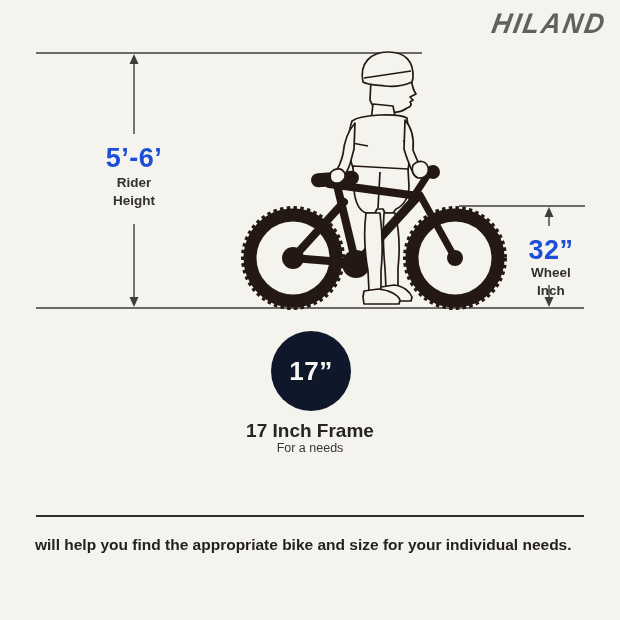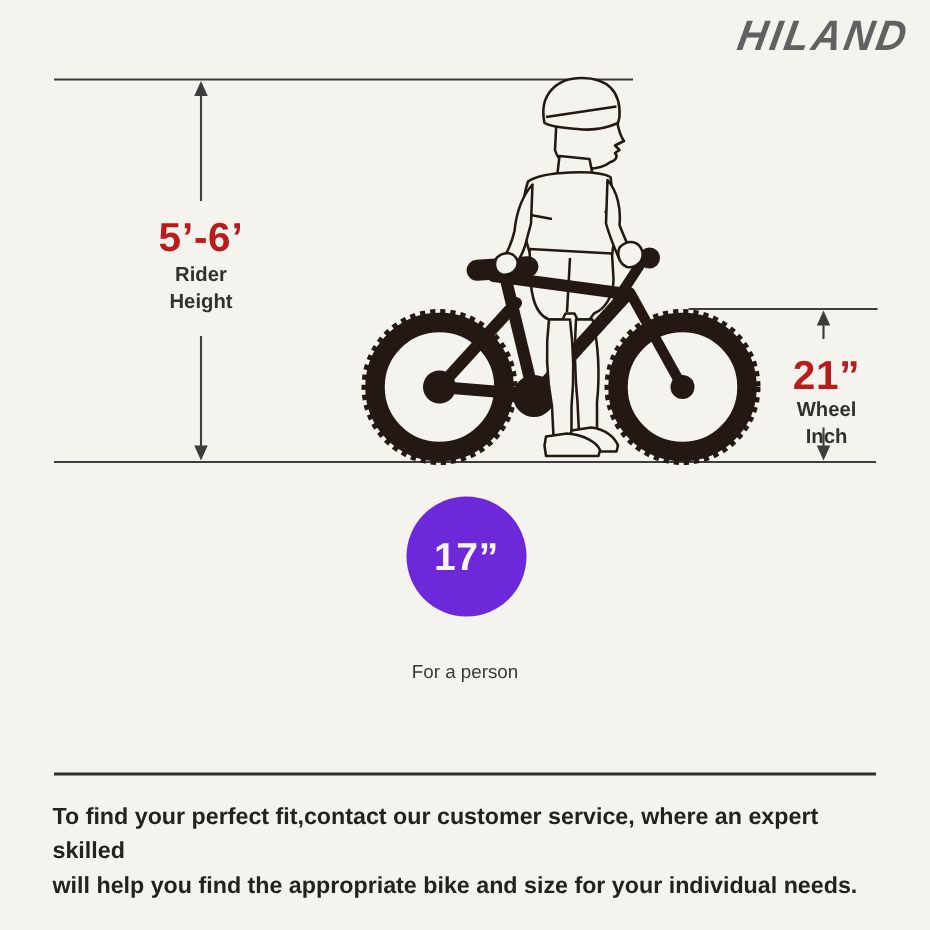--- a/index.html
+++ b/index.html
@@ -11,27 +11,27 @@
     overflow:hidden;
   }
   .art{position:absolute;left:0;top:0;}
   .logo{
     position:absolute;top:9px;right:14px;
     font-size:27px;font-weight:bold;font-style:italic;
     letter-spacing:2px;color:#616161;
     transform:skewX(-10deg) scaleY(1.05);
     font-family:"Liberation Sans", sans-serif;
   }
-  .txt{position:absolute;color:#b91c1c;white-space:pre-line;text-align:center;}
+  .txt{position:absolute;color:#1d4ed8;white-space:pre-line;text-align:center;}
   .center{transform:translateX(-50%);}
   .dim-value{font-size:27px;font-weight:bold;letter-spacing:0.5px;}
   .dim-label{font-size:13.5px;font-weight:bold;line-height:1.35;color:#33312d;}
   .badge{
     position:absolute;left:271px;top:331px;width:80px;height:80px;
-    border-radius:50%;background:#6d28d9;
+    border-radius:50%;background:#0f172a;
     display:flex;align-items:center;justify-content:center;
   }
   .badge span{color:#f7f6f2;font-size:26px;font-weight:bold;letter-spacing:0.5px;}
   .cap-title{font-size:19px;font-weight:bold;color:#272521;}
   .cap-sub{font-size:12.5px;color:#3a3835;}
   .cap-range{font-size:26px;font-weight:bold;letter-spacing:1px;color:#272521;}
   .sep{position:absolute;left:36px;top:515px;width:548px;height:2px;background:#2f2e2c;}
   .disclaimer{
     position:absolute;left:35px;top:533px;width:560px;
     font-size:15.5px;font-weight:bold;color:#23221f;line-height:23px;
@@ -135,27 +135,27 @@
       <path d="M381 287 L394 285 C404 286 410 292 412 297 L411 301 L381 301 L380 293 Z"></path>
 
       <path d="M364 291 L378 289 C390 290 398 295 400 300 L399 304 L364 304 L363 297 Z"></path>
     </g>
   </svg>
 
   <div class="txt dim-value center" style="left:134px;top:143px;">5’-6’</div>
   <div class="txt dim-label center" style="left:134px;top:174px;">Rider
 Height</div>
 
-  <div class="txt dim-value center" style="left:551px;top:235px;">21”</div>
+  <div class="txt dim-value center" style="left:551px;top:235px;">32”</div>
   <div class="txt dim-label center" style="left:551px;top:264px;">Wheel Inch</div>
 
   <div class="badge">
     <span>17”</span>
   </div>
 
-  <div class="txt cap-sub center" style="left:310px;top:441px;">For a person</div>
+  <div class="txt cap-title center" style="left:310px;top:420px;">17 Inch Frame</div>
+  <div class="txt cap-sub center" style="left:310px;top:441px;">For a needs</div>
 
   <div class="sep"></div>
   <div class="disclaimer">
-    <div>To find your perfect fit,contact our customer service, where an expert skilled</div>
     <div>will help you find the appropriate bike and size for your individual needs.</div>
   </div>
 </div>
 
 </body></html>

